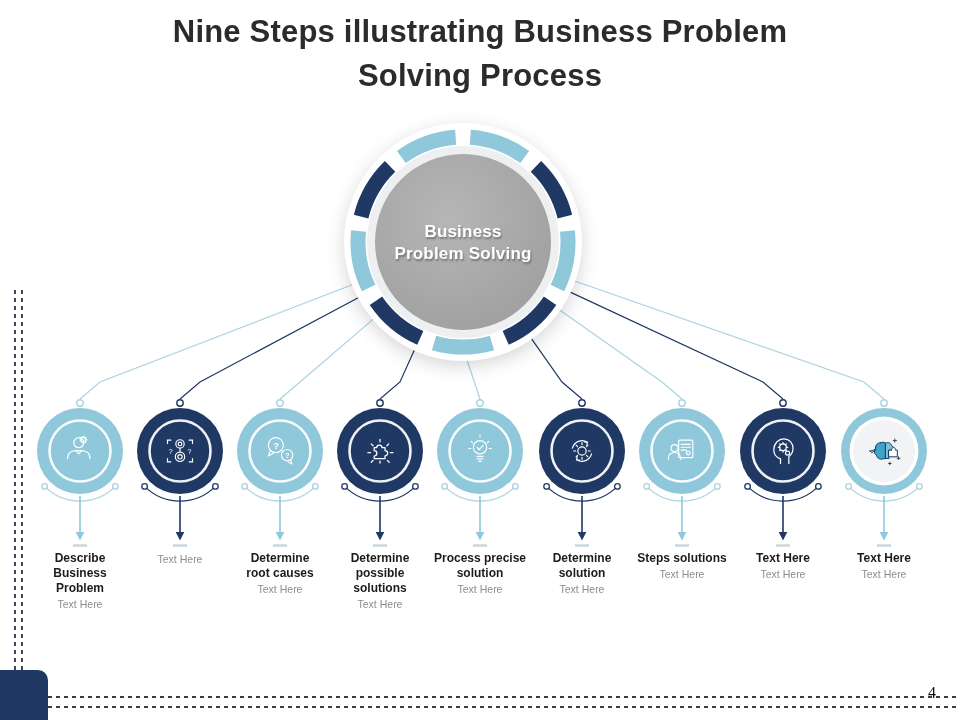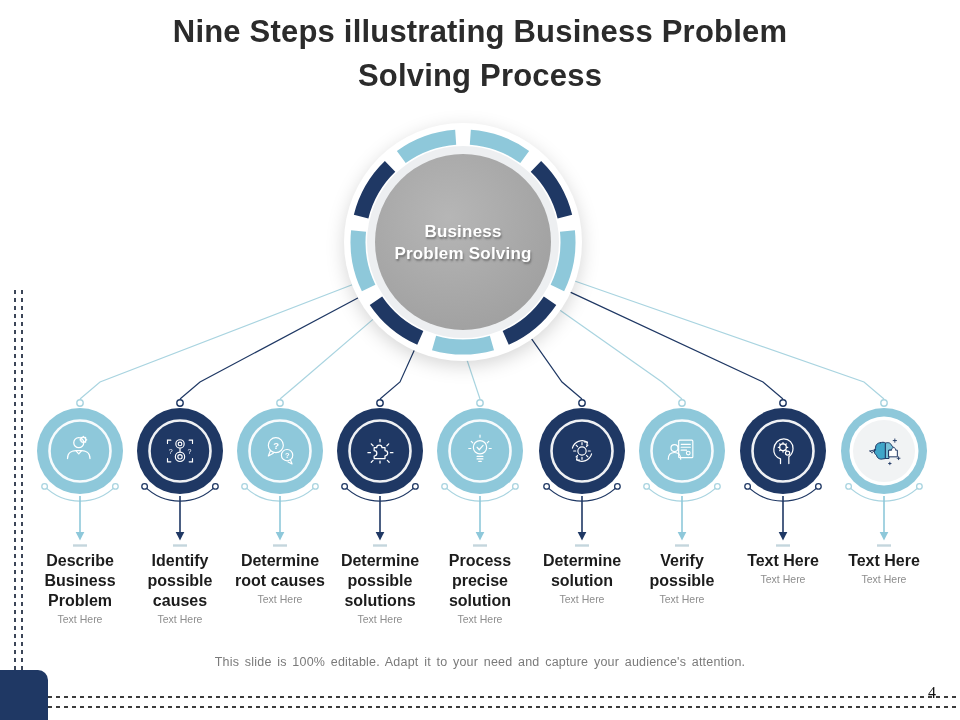--- a/index.html
+++ b/index.html
@@ -9,21 +9,21 @@
   #title{position:absolute;top:10px;left:0;width:100%;text-align:center;
          font-size:31px;line-height:1.42;font-weight:600;color:#2b2b2b;letter-spacing:.2px;}
   #diagram{position:absolute;left:0;top:0;}
   #hub-ring{position:absolute;left:333px;top:112px;
             filter:drop-shadow(0 5px 9px rgba(0,0,0,.16));}
   #hub-label{position:absolute;left:363px;top:221px;width:200px;text-align:center;
              font-size:17px;font-weight:bold;color:#fff;line-height:1.3;
              text-shadow:1px 2px 2px rgba(70,70,70,.55);letter-spacing:.2px;}
   .icon{position:absolute;width:40px;height:40px;top:431px;}
   .label{position:absolute;top:551px;width:100px;text-align:center;}
-  .label .t{font-size:16px;font-weight:bold;color:#1c1c1c;line-height:1.25;}
+  .label .t{font-size:12px;font-weight:bold;color:#1c1c1c;line-height:1.25;}
   .label .s{font-size:10.5px;color:#8d8d8d;margin-top:2px;}
   .vdash{position:absolute;top:290px;height:380px;width:1.6px;
          background:repeating-linear-gradient(180deg,#3c4658 0 4.5px,transparent 4.5px 8px);}
   #vd1{left:14px;} #vd2{left:21px;}
   .hdash{position:absolute;left:48px;width:912px;height:1.6px;
          background:repeating-linear-gradient(90deg,#3c3c3c 0 4.5px,transparent 4.5px 8px);}
   #hd1{top:696px;} #hd2{top:706px;}
   #corner{position:absolute;left:0;top:670px;width:48px;height:50px;
           background:#1f3864;border-top-right-radius:10px;}
   #footer{position:absolute;top:655px;left:0;width:100%;text-align:center;
@@ -256,22 +256,20 @@
     </g>
   </svg>
 
   <div class="label" style="left:30px">
     <div class="t pre">Describe
 Business
 Problem</div>
     <div class="s">Text Here</div>
   </div>
   <div class="label" style="left:130px">
-    <div class="t pre">Identify
-possible causes</div>
     <div class="s">Text Here</div>
   </div>
   <div class="label" style="left:230px">
     <div class="t pre">Determine
 root causes</div>
     <div class="s">Text Here</div>
   </div>
   <div class="label" style="left:330px">
     <div class="t pre">Determine
 possible
@@ -282,33 +280,32 @@
     <div class="t pre">Process precise
 solution</div>
     <div class="s">Text Here</div>
   </div>
   <div class="label" style="left:532px">
     <div class="t pre">Determine
 solution</div>
     <div class="s">Text Here</div>
   </div>
   <div class="label" style="left:632px">
-    <div class="t pre">Verify possible</div>
+    <div class="t pre">Steps solutions</div>
     <div class="s">Text Here</div>
   </div>
   <div class="label" style="left:733px">
     <div class="t pre">Text Here</div>
     <div class="s">Text Here</div>
   </div>
   <div class="label" style="left:834px">
     <div class="t pre">Text Here</div>
     <div class="s">Text Here</div>
   </div>
 
-  <div id="footer">This slide is 100% editable. Adapt it to your need and capture your audience's attention.</div>
   <div class="vdash" id="vd1"></div>
   <div class="vdash" id="vd2"></div>
   <div class="hdash" id="hd1"></div>
   <div class="hdash" id="hd2"></div>
   <div id="corner"></div>
   <div id="pagenum">4</div>
 
 </div>
 
 </body></html>

